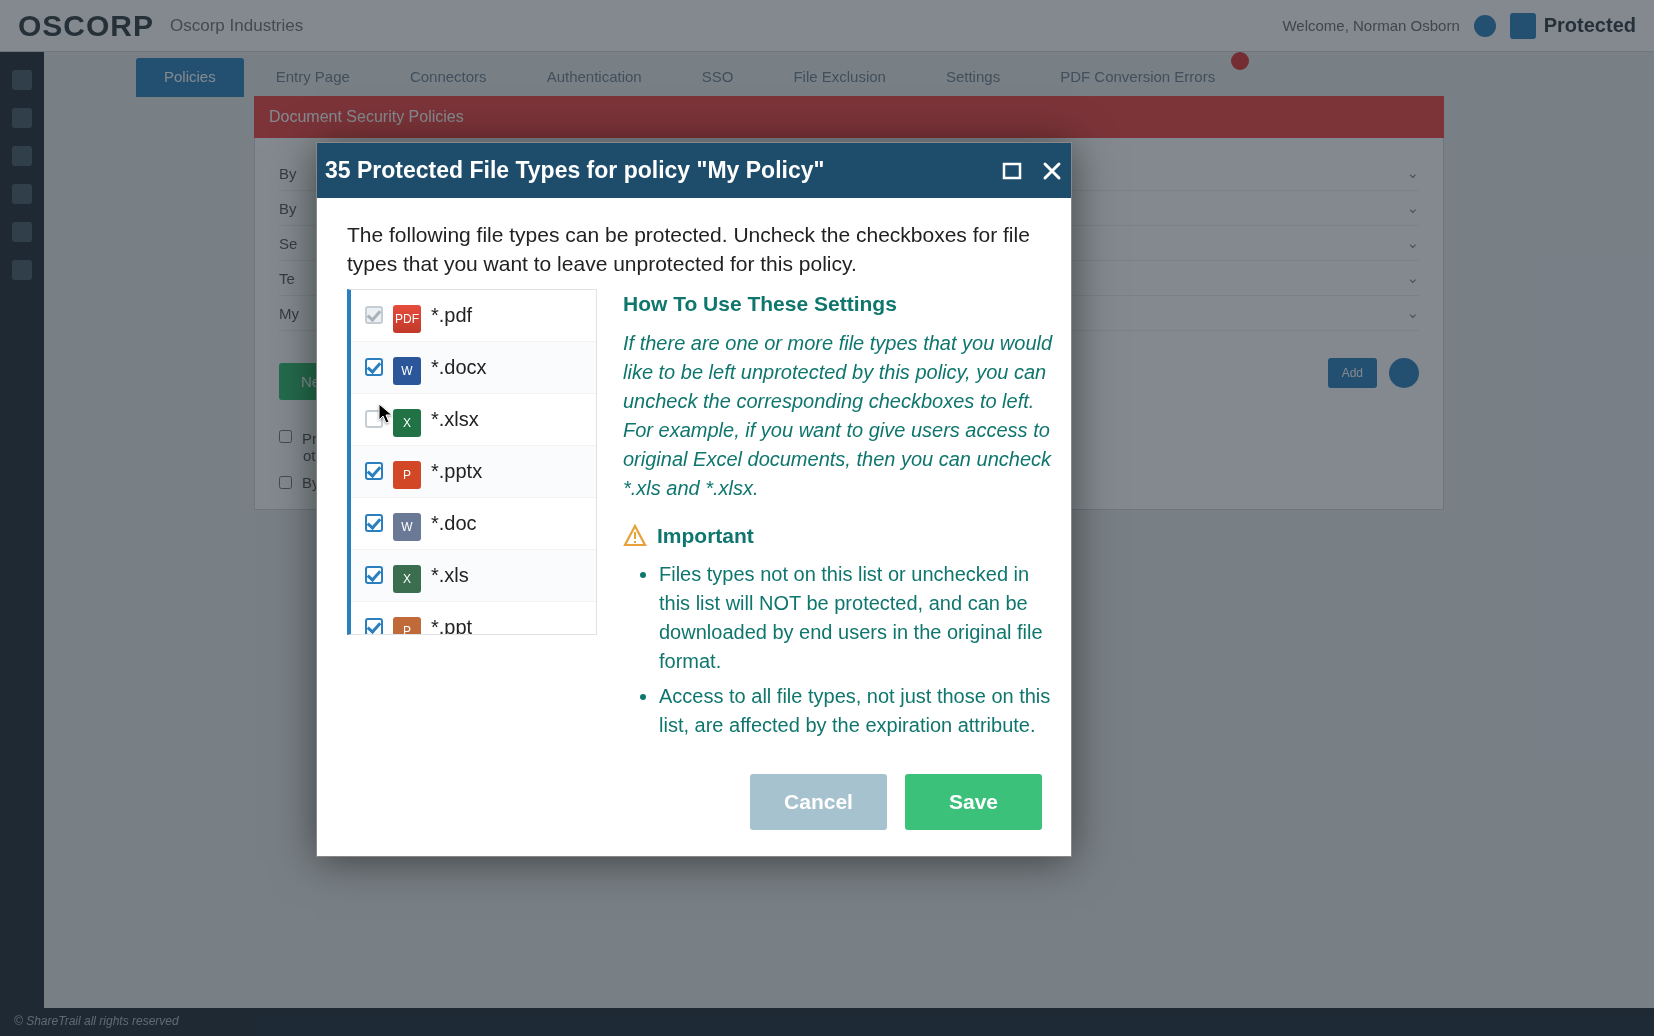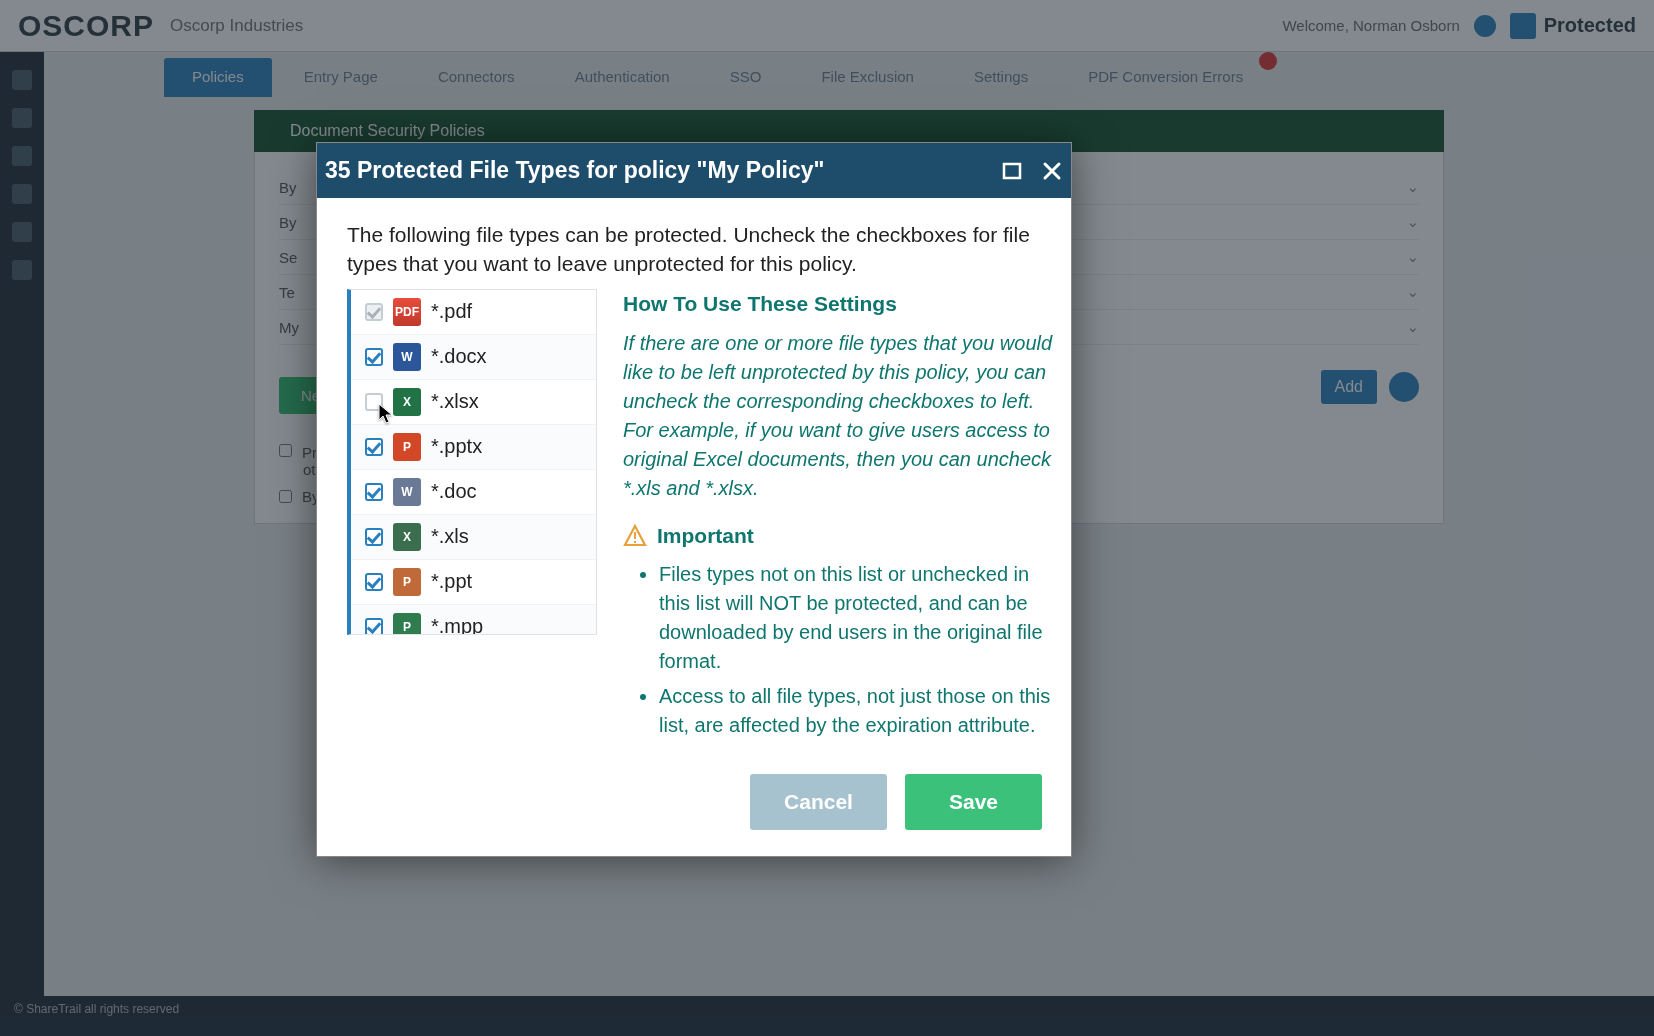--- a/index.html
+++ b/index.html
@@ -24,45 +24,45 @@
   .gear-circle { width:22px; height:22px; border-radius:50%; background:#2a7fbf; }
   .brand-right { display:flex; align-items:center; gap:8px; color:#2f3b44; font-weight:700; font-size:20px; }
   .brand-right .sq { width:26px; height:26px; background:#2a7fbf; border-radius:3px; }
 
   
   .body-row { display:flex; height:calc(100% - 52px - 28px); }
   .sidebar { width:44px; background:#1f2c38; }
   .sidebar .sicon { width:20px; height:20px; margin:18px auto; background:#4b5c6c; border-radius:3px; }
 
   .main { flex:1; padding:0 0 0 0; }
-  .tabbar { height:44px; display:flex; align-items:center; gap:4px; padding-left:120px; padding-top:6px; }
+  .tabbar { height:44px; display:flex; align-items:center; gap:4px; padding-left:92px; padding-top:6px; }
   .tab {
     padding:10px 28px 12px; font-size:15px; color:#6b7e8f; background:transparent;
   }
   .tab.active { background:#2a7fbf; color:#fff; border-radius:3px 3px 0 0; }
   .tab.err { position:relative; }
   .tab .badge { position:absolute; top:-6px; right:-6px; width:18px; height:18px; background:#d33; border-radius:50%; }
 
   .content-area { padding:0 210px; }
   .panel-header {
-    background:#14532d; color:#fff; padding:12px 36px; font-size:16px; font-weight:500;margin-top:14px;
+    background:#ef4444; color:#fff; padding:12px 15px; font-size:16px; font-weight:500;
   }
   .panel-body {
     background:#fff; border:1px solid #d0d3d7; border-top:none; padding:18px 24px; min-height:320px;
     color:#3a3a3a;
   }
   .policy-row { display:flex; align-items:center; padding:8px 0; border-bottom:1px solid #eee; gap:14px; font-size:15px; color:#555;}
   .btn-new { background:#2dbd6e; color:#fff; padding:10px 22px; border:none; border-radius:3px; font-size:15px; margin-top:18px; }
-  .btn-blue-sm { background:#2a7fbf; color:#fff; padding:8px 14px; font-size:16px; border:none; border-radius:3px;text-align:right; }
+  .btn-blue-sm { background:#2a7fbf; color:#fff; padding:8px 14px; font-size:12px; border:none; border-radius:3px;text-align:right; }
   .circle-btn { width:30px; height:30px; border-radius:50%; background:#2a7fbf; }
   .chev { color:#888; margin-left:auto; }
 
   .footer {
-    position:absolute; left:0; right:0; bottom:0; height:40px; background:#1f2c38; color:#aeb9c3;
-    font-size:12px; padding:6px 14px;
+    position:absolute; left:0; right:0; bottom:0; height:28px; background:#1f2c38; color:#aeb9c3;
+    font-size:12px; padding:6px 14px;font-style:italic;
   }
 
   
   .overlay {
     position:absolute; inset:0; background:rgba(30,40,50,0.55);
   }
 
   
   .modal {
     position:absolute; left:316px; top:142px; width:756px; background:#fff;
@@ -96,21 +96,21 @@
   }
   .ft-row .cb.checked::after {
     content:""; position:absolute; left:3px; top:0px; width:5px; height:10px;
     border:solid #2a7fbf; border-width:0 3px 3px 0; transform:rotate(42deg);
   }
   .ft-row .cb.locked { border-color:#c5cdd4; background:#edf0f3; }
   .ft-row .cb.locked::after { border-color:#a9b2ba; content:""; position:absolute; left:3px; top:0px; width:5px; height:10px; border-width:0 3px 3px 0; border-style:solid; transform:rotate(42deg);}
   .ft-row .cb.unchecked { border-color:#c5cdd4; }
   .ft-icon {
     width:28px; height:28px; border-radius:3px; display:inline-flex; align-items:center; justify-content:center;
-    color:#fff; font-size:12px; font-weight:700; flex-shrink:0;
+    color:#fff; font-size:12px; font-weight:400; flex-shrink:0;margin-top:7px;
   }
   .ft-pdf   { background:linear-gradient(#e74c3c,#c0392b); }
   .ft-docx  { background:#2b579a; }
   .ft-xlsx  { background:#217346; }
   .ft-pptx  { background:#d24726; }
   .ft-doc   { background:#6a7a96; }
   .ft-xls   { background:#3a6e4f; }
   .ft-ppt   { background:#c06a3a; }
   .ft-mpp   { background:#2f7d4f; }
 

